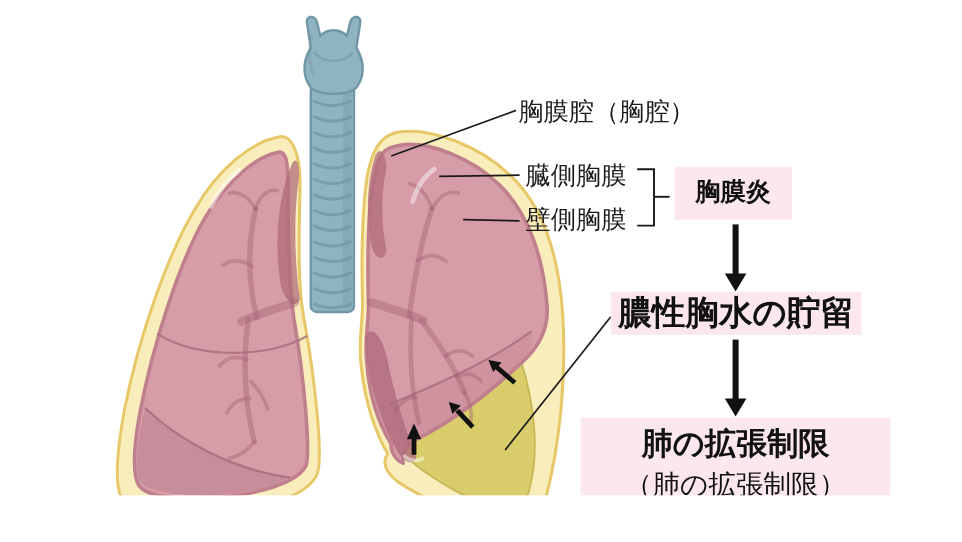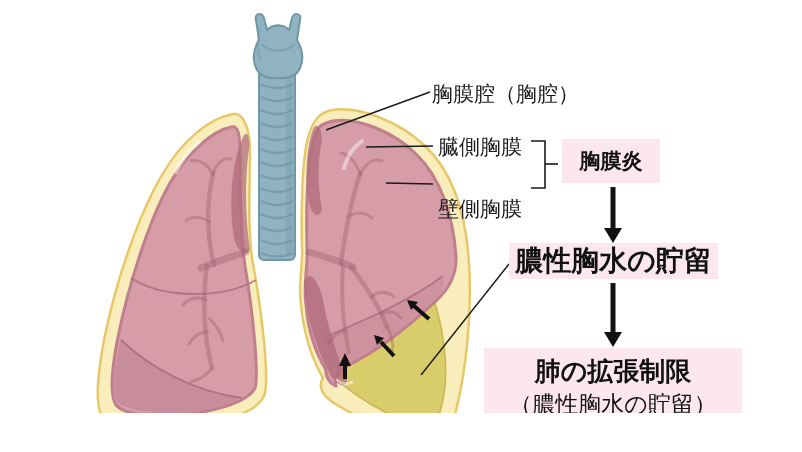--- a/index.html
+++ b/index.html
@@ -7,28 +7,28 @@
     position:relative; width:802px; height:413px; background:#ffffff;
     font-family:"Liberation Sans","DejaVu Sans",sans-serif; color:#111;
     overflow:hidden;
   }
   svg.illustration { position:absolute; left:0; top:0; }
   .anat-label {
     position:absolute; font-size:21px; line-height:25px; white-space:nowrap; color:#1a1a1a;
   }
   #label-pleural-cavity { left:432px; top:81px; }
   #label-visceral-pleura { left:438px; top:134px; }
-  #label-parietal-pleura { left:438px; top:171px;margin-top:25px; }
+  #label-parietal-pleura { left:438px; top:171px; }
   .flow-box {
     position:absolute; background:#fce8ec; text-align:center; white-space:nowrap; color:#111;
   }
   #pleurisy-box { left:562px; top:139px; width:98px; height:44px; line-height:44px; font-size:21px; font-weight:bold; }
   #effusion-box { left:509px; top:243px; width:209px; height:36px; line-height:36px; font-size:28px; font-weight:bold; }
   #restriction-box { left:484px; top:348px; width:258px; height:77px; box-sizing:border-box; padding-top:5px; }
-  #restriction-box .l1 { font-size:26px; font-weight:bold; line-height:36px; }
+  #restriction-box .l1 { font-size:26px; font-weight:bold; line-height:36px;font-family:Liberation Mono, monospace; }
   #restriction-box .l2 { font-size:23px; font-weight:normal; line-height:30px; }
 </style>
 </head>
 <body>
 
 <div class="stage">
 
   <svg class="illustration" width="802" height="452" viewBox="0 0 802 452" aria-hidden="true">
 
     <g>
@@ -165,16 +165,16 @@
   </svg>
 
   <div class="anat-label" id="label-pleural-cavity">胸膜腔（胸腔）</div>
   <div class="anat-label" id="label-visceral-pleura">臓側胸膜</div>
   <div class="anat-label" id="label-parietal-pleura">壁側胸膜</div>
 
   <div class="flow-box" id="pleurisy-box">胸膜炎</div>
   <div class="flow-box" id="effusion-box">膿性胸水の貯留</div>
   <div class="flow-box" id="restriction-box">
     <div class="l1">肺の拡張制限</div>
-    <div class="l2">（膿性胸水の貯留）</div>
+    <div class="l2">（肺の拡張制限）</div>
   </div>
 
 </div>
 
 </body></html>

